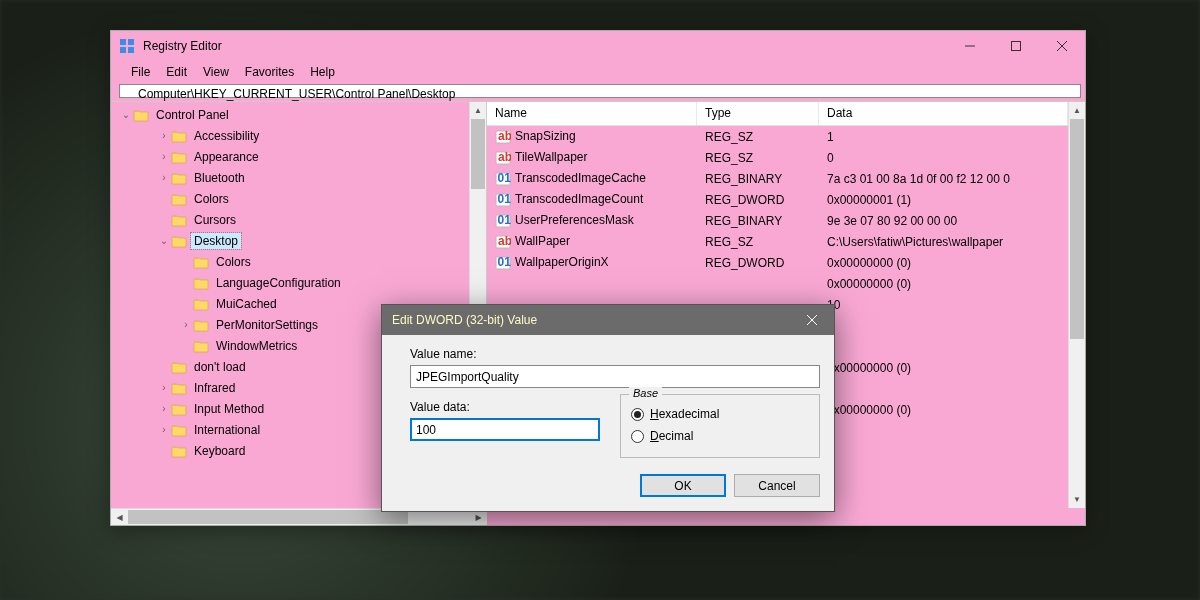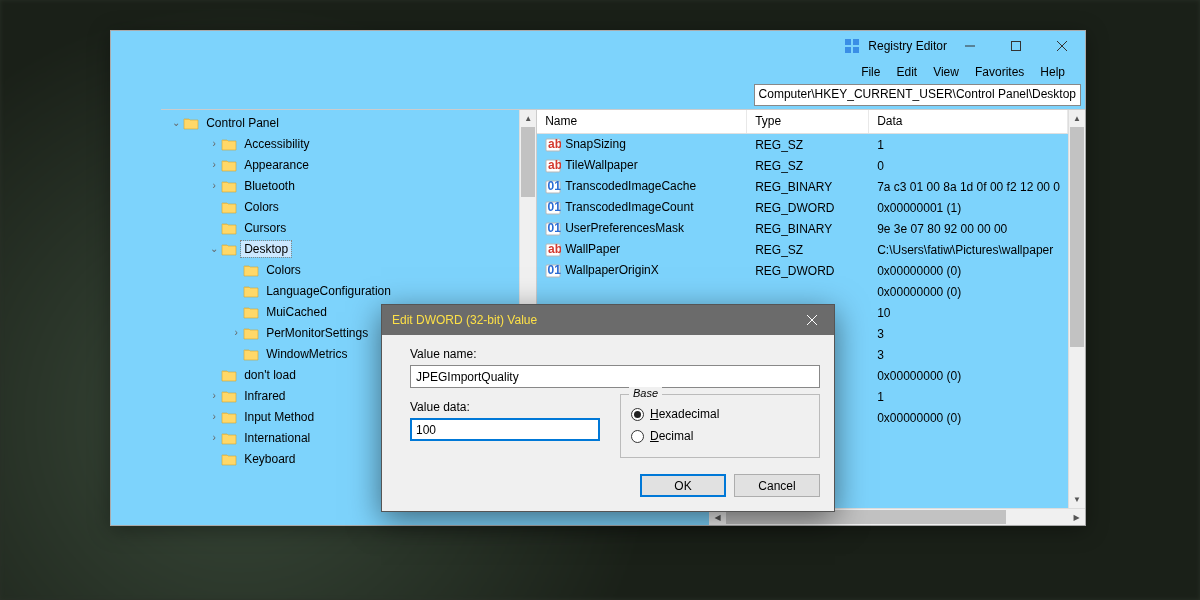--- a/index.html
+++ b/index.html
@@ -1,31 +1,31 @@
 <!DOCTYPE html>
 <html><head>
 <meta charset="utf-8">
 <style>
   * { box-sizing: border-box; margin: 0; padding: 0; font-family: "Segoe UI", Tahoma, sans-serif; font-size: 12px; }
   body { width: 1200px; height: 600px; background: #2a3028; position: relative; overflow: hidden; }
   .bgblur { position:absolute; inset:0; background: radial-gradient(circle at 20% 70%, #3a4a3a 0%, #1a2018 40%), radial-gradient(circle at 80% 30%, #455040 0%, #1a2018 50%), #1a2018; filter: blur(2px); }
 
-  .window { position: absolute; left: 110px; top: 30px; width: 976px; height: 496px; background: #7dd3fc; border: 1px solid #aaa; box-shadow: 0 4px 20px rgba(0,0,0,.35); display:flex; flex-direction:column;align-items:flex-end; }
+  .window { position: absolute; left: 110px; top: 30px; width: 976px; height: 496px; background: #f9a8d4; border: 1px solid #aaa; box-shadow: 0 4px 20px rgba(0,0,0,.35); display:flex; flex-direction:column; }
   .titlebar { height: 30px; display:flex; align-items:center; padding: 0 0 0 8px; }
   .titlebar .appicon { width:16px; height:16px; margin-right:8px; display:inline-block; }
   .titlebar .appicon svg { width:16px; height:16px; }
   .titlebar .title { flex:1; font-size:12px; }
   .winbtns { display:flex; }
   .winbtn { width:46px; height:30px; display:flex; align-items:center; justify-content:center; color:#333; }
   .winbtn svg { width:10px; height:10px; stroke:#333; stroke-width:1; fill:none; }
 
   .menubar { height:22px; display:flex; align-items:center; padding:0 12px; }
   .menuitem { padding:2px 8px; cursor:default; }
 
-  .addrbar { height:22px; border:1px solid #888; margin:1px 4px 3px 0; padding:2px 4px; background:#fff; }
+  .addrbar { height:14px; border:1px solid #888; margin:1px 4px 3px 8px; padding:2px 18px; background:#fff; }
 
   .content { flex:1; display:flex; border-top:1px solid #ccc; min-height:0; }
   .treepanel { width:376px; border-right:1px solid #ccc; position:relative; overflow:hidden; display:flex; }
   .tree { flex:1; overflow:hidden; padding:2px 0; }
   .vscroll { width:17px; background:#f0f0f0; border-left:1px solid #ddd; position:relative; }
   .vscroll .thumb { position:absolute; left:1px; right:1px; background:#c2c2c2; }
   .vscroll .arrow { position:absolute; left:0; right:0; height:17px; display:flex; align-items:center; justify-content:center; color:#555; font-size:8px; }
 
   .treerow { display:flex; align-items:center; height:21px; padding-left:0; white-space:nowrap; }
   .treerow .indent { display:inline-block; }
@@ -46,21 +46,21 @@
   .listrow .cell { padding:0 8px; overflow:hidden; white-space:nowrap; text-overflow:ellipsis; }
   .valicon { width:16px; height:16px; margin-right:4px; display:inline-block; vertical-align:middle; }
   .valicon svg { width:16px; height:16px; }
 
   .hscroll { height:17px; background:#f0f0f0; border-top:1px solid #ddd; position:relative; }
   .hscroll .thumb { position:absolute; top:1px; bottom:1px; background:#c2c2c2; }
   .hscroll .arrow { position:absolute; top:0; bottom:0; width:17px; display:flex; align-items:center; justify-content:center; color:#555; font-size:8px; }
 
   
   .dialog { position:absolute; left:381px; top:304px; width:454px; background:#f0f0f0; border:1px solid #555; box-shadow:0 8px 30px rgba(0,0,0,.5); }
-  .dlg-titlebar { height:30px; background:#6b6b6b; color:#fde047; display:flex; align-items:center; padding:0 0 0 10px; }
+  .dlg-titlebar { height:30px; background:#6b6b6b; color:#fef9c3; display:flex; align-items:center; padding:0 0 0 10px; }
   .dlg-titlebar .title { flex:1; font-size:12px; }
   .dlg-close { width:45px; height:30px; display:flex; align-items:center; justify-content:center; }
   .dlg-close svg { width:10px; height:10px; stroke:#fff; stroke-width:1; fill:none; }
   .dlg-body { padding:12px 14px 14px 28px; }
   .dlg-label { font-size:12px; margin-bottom:4px; display:block; }
   .dlg-input { width:100%; border:1px solid #888; padding:3px 5px; background:#fff; margin-bottom:12px; font-size:12px; height:23px; }
   .dlg-row { display:flex; gap:20px; }
   .dlg-left { width:190px; }
   .fieldset { border:1px solid #bbb; padding:8px 10px 10px 10px; position:relative; margin-top:-6px; }
   .fieldset .legend { position:absolute; top:-8px; left:8px; background:#f0f0f0; padding:0 4px; font-size:11px;font-style:italic; }

